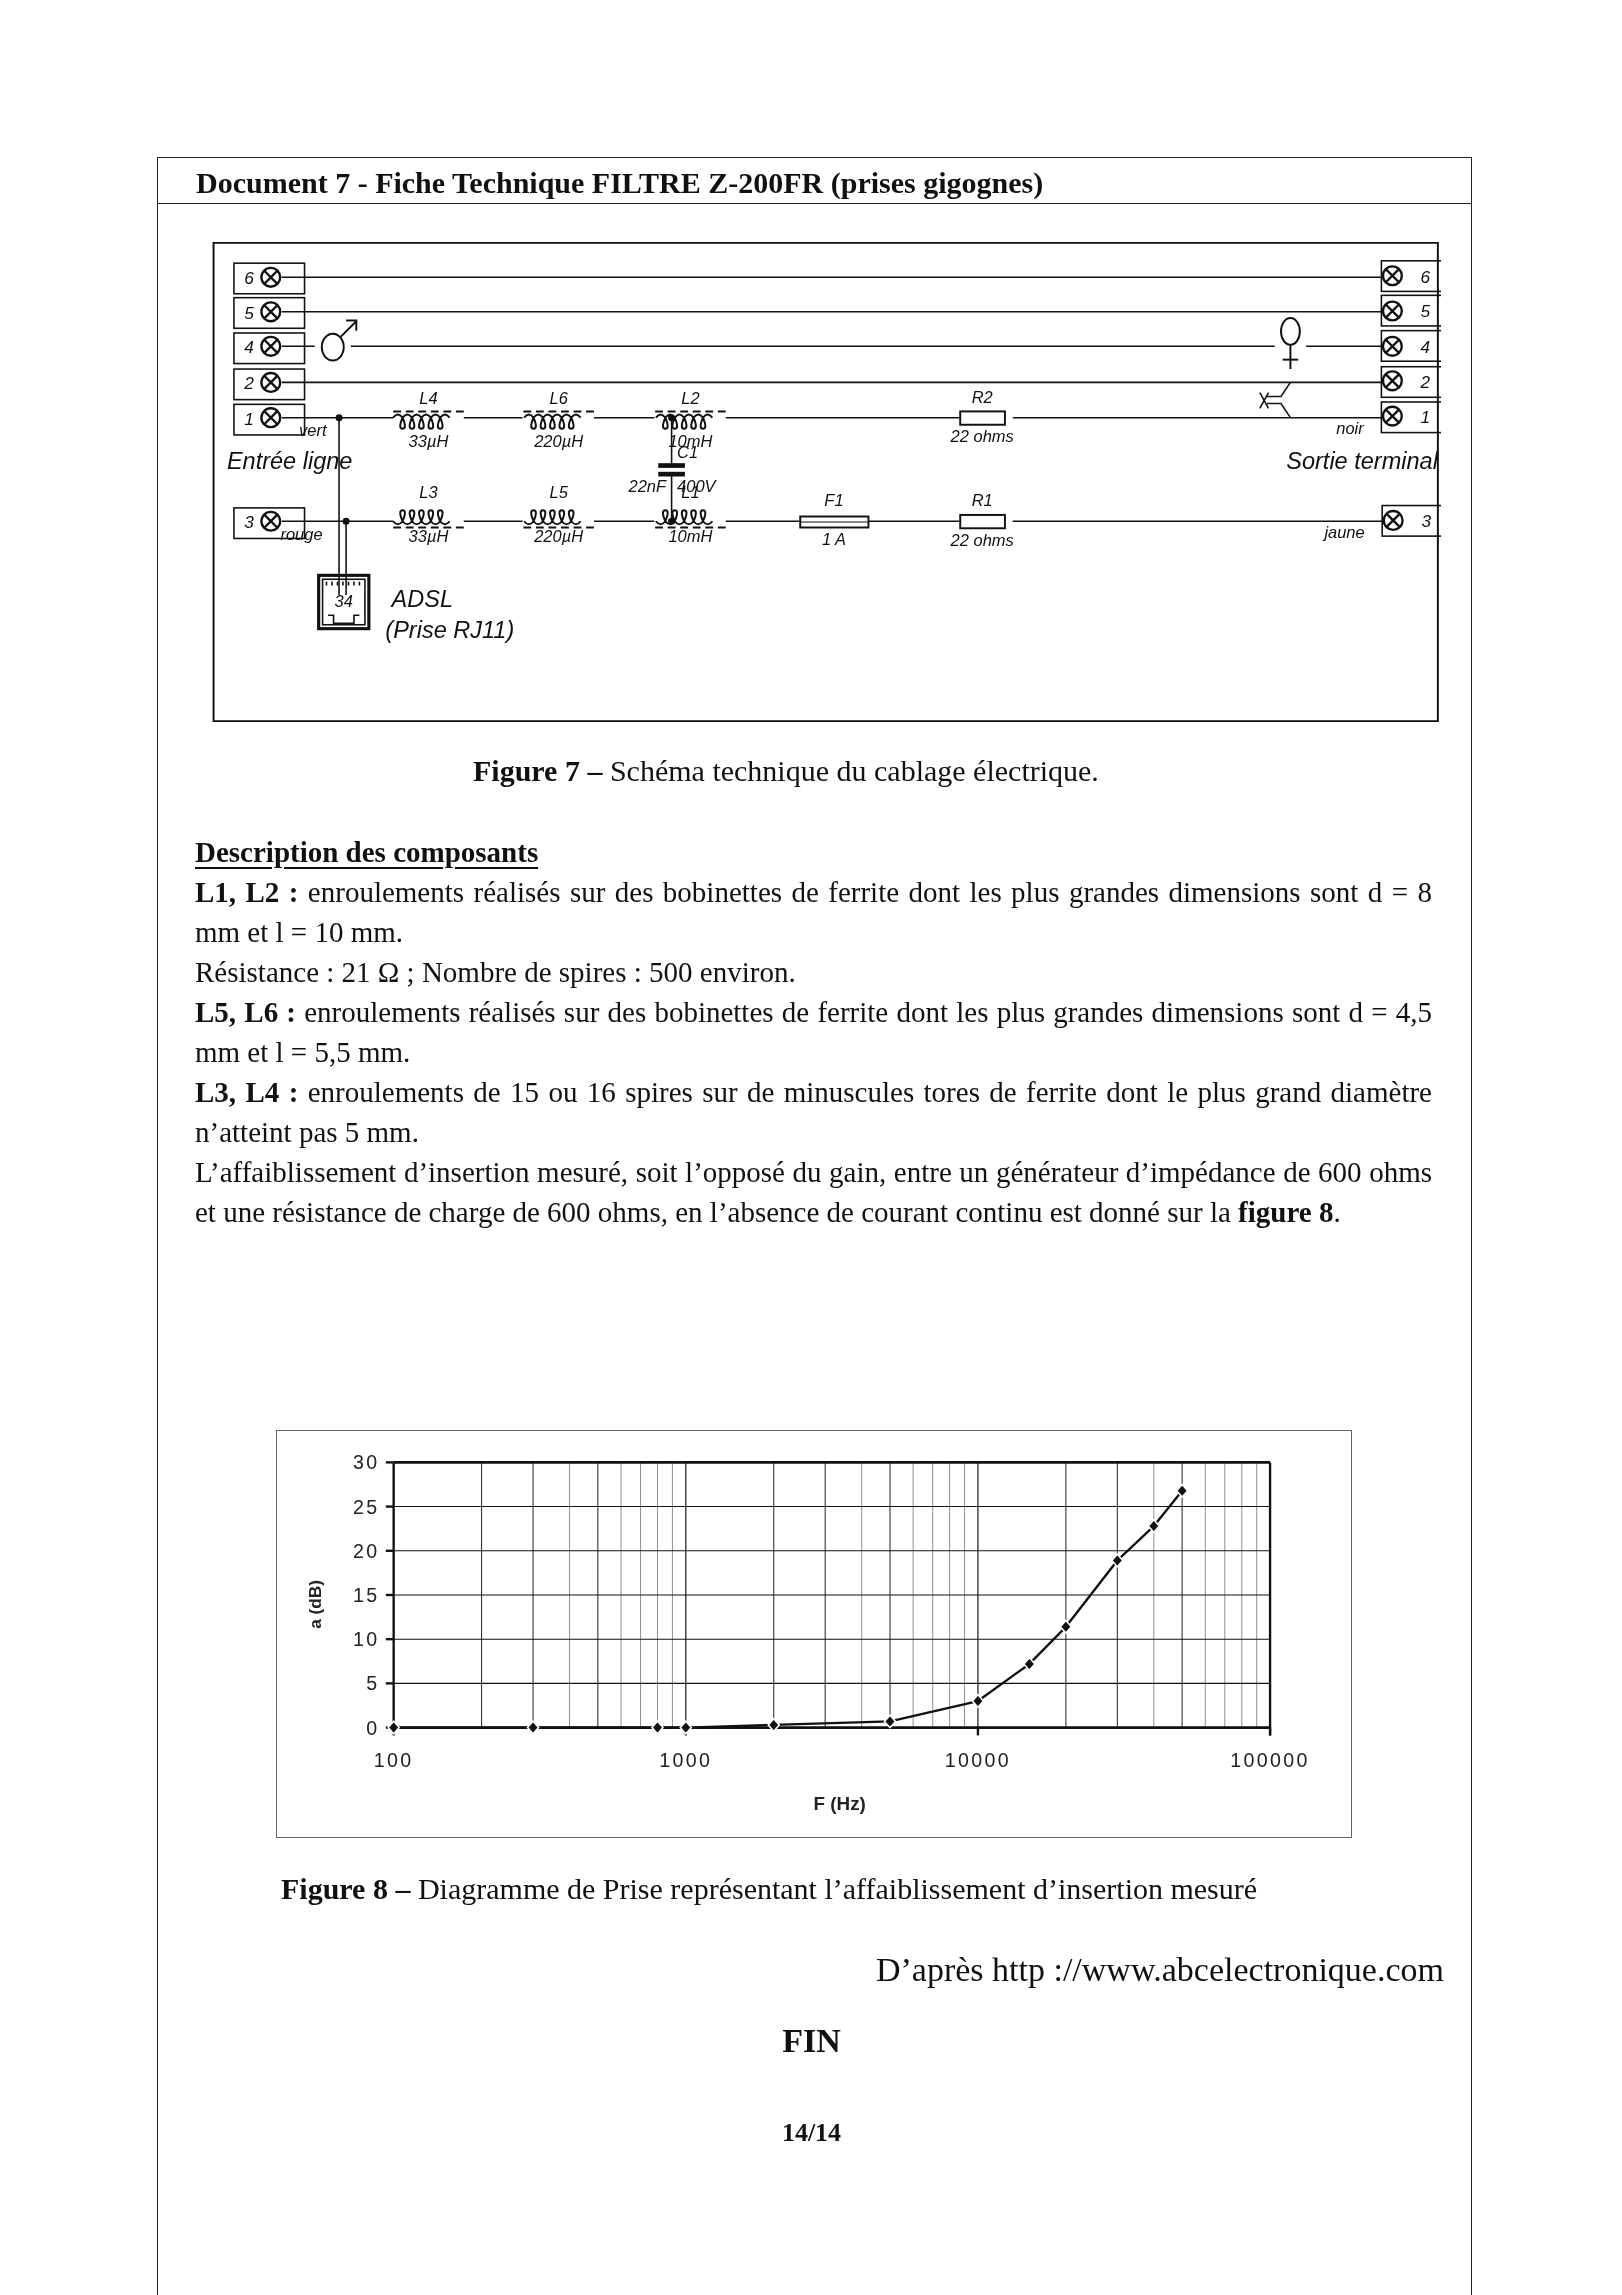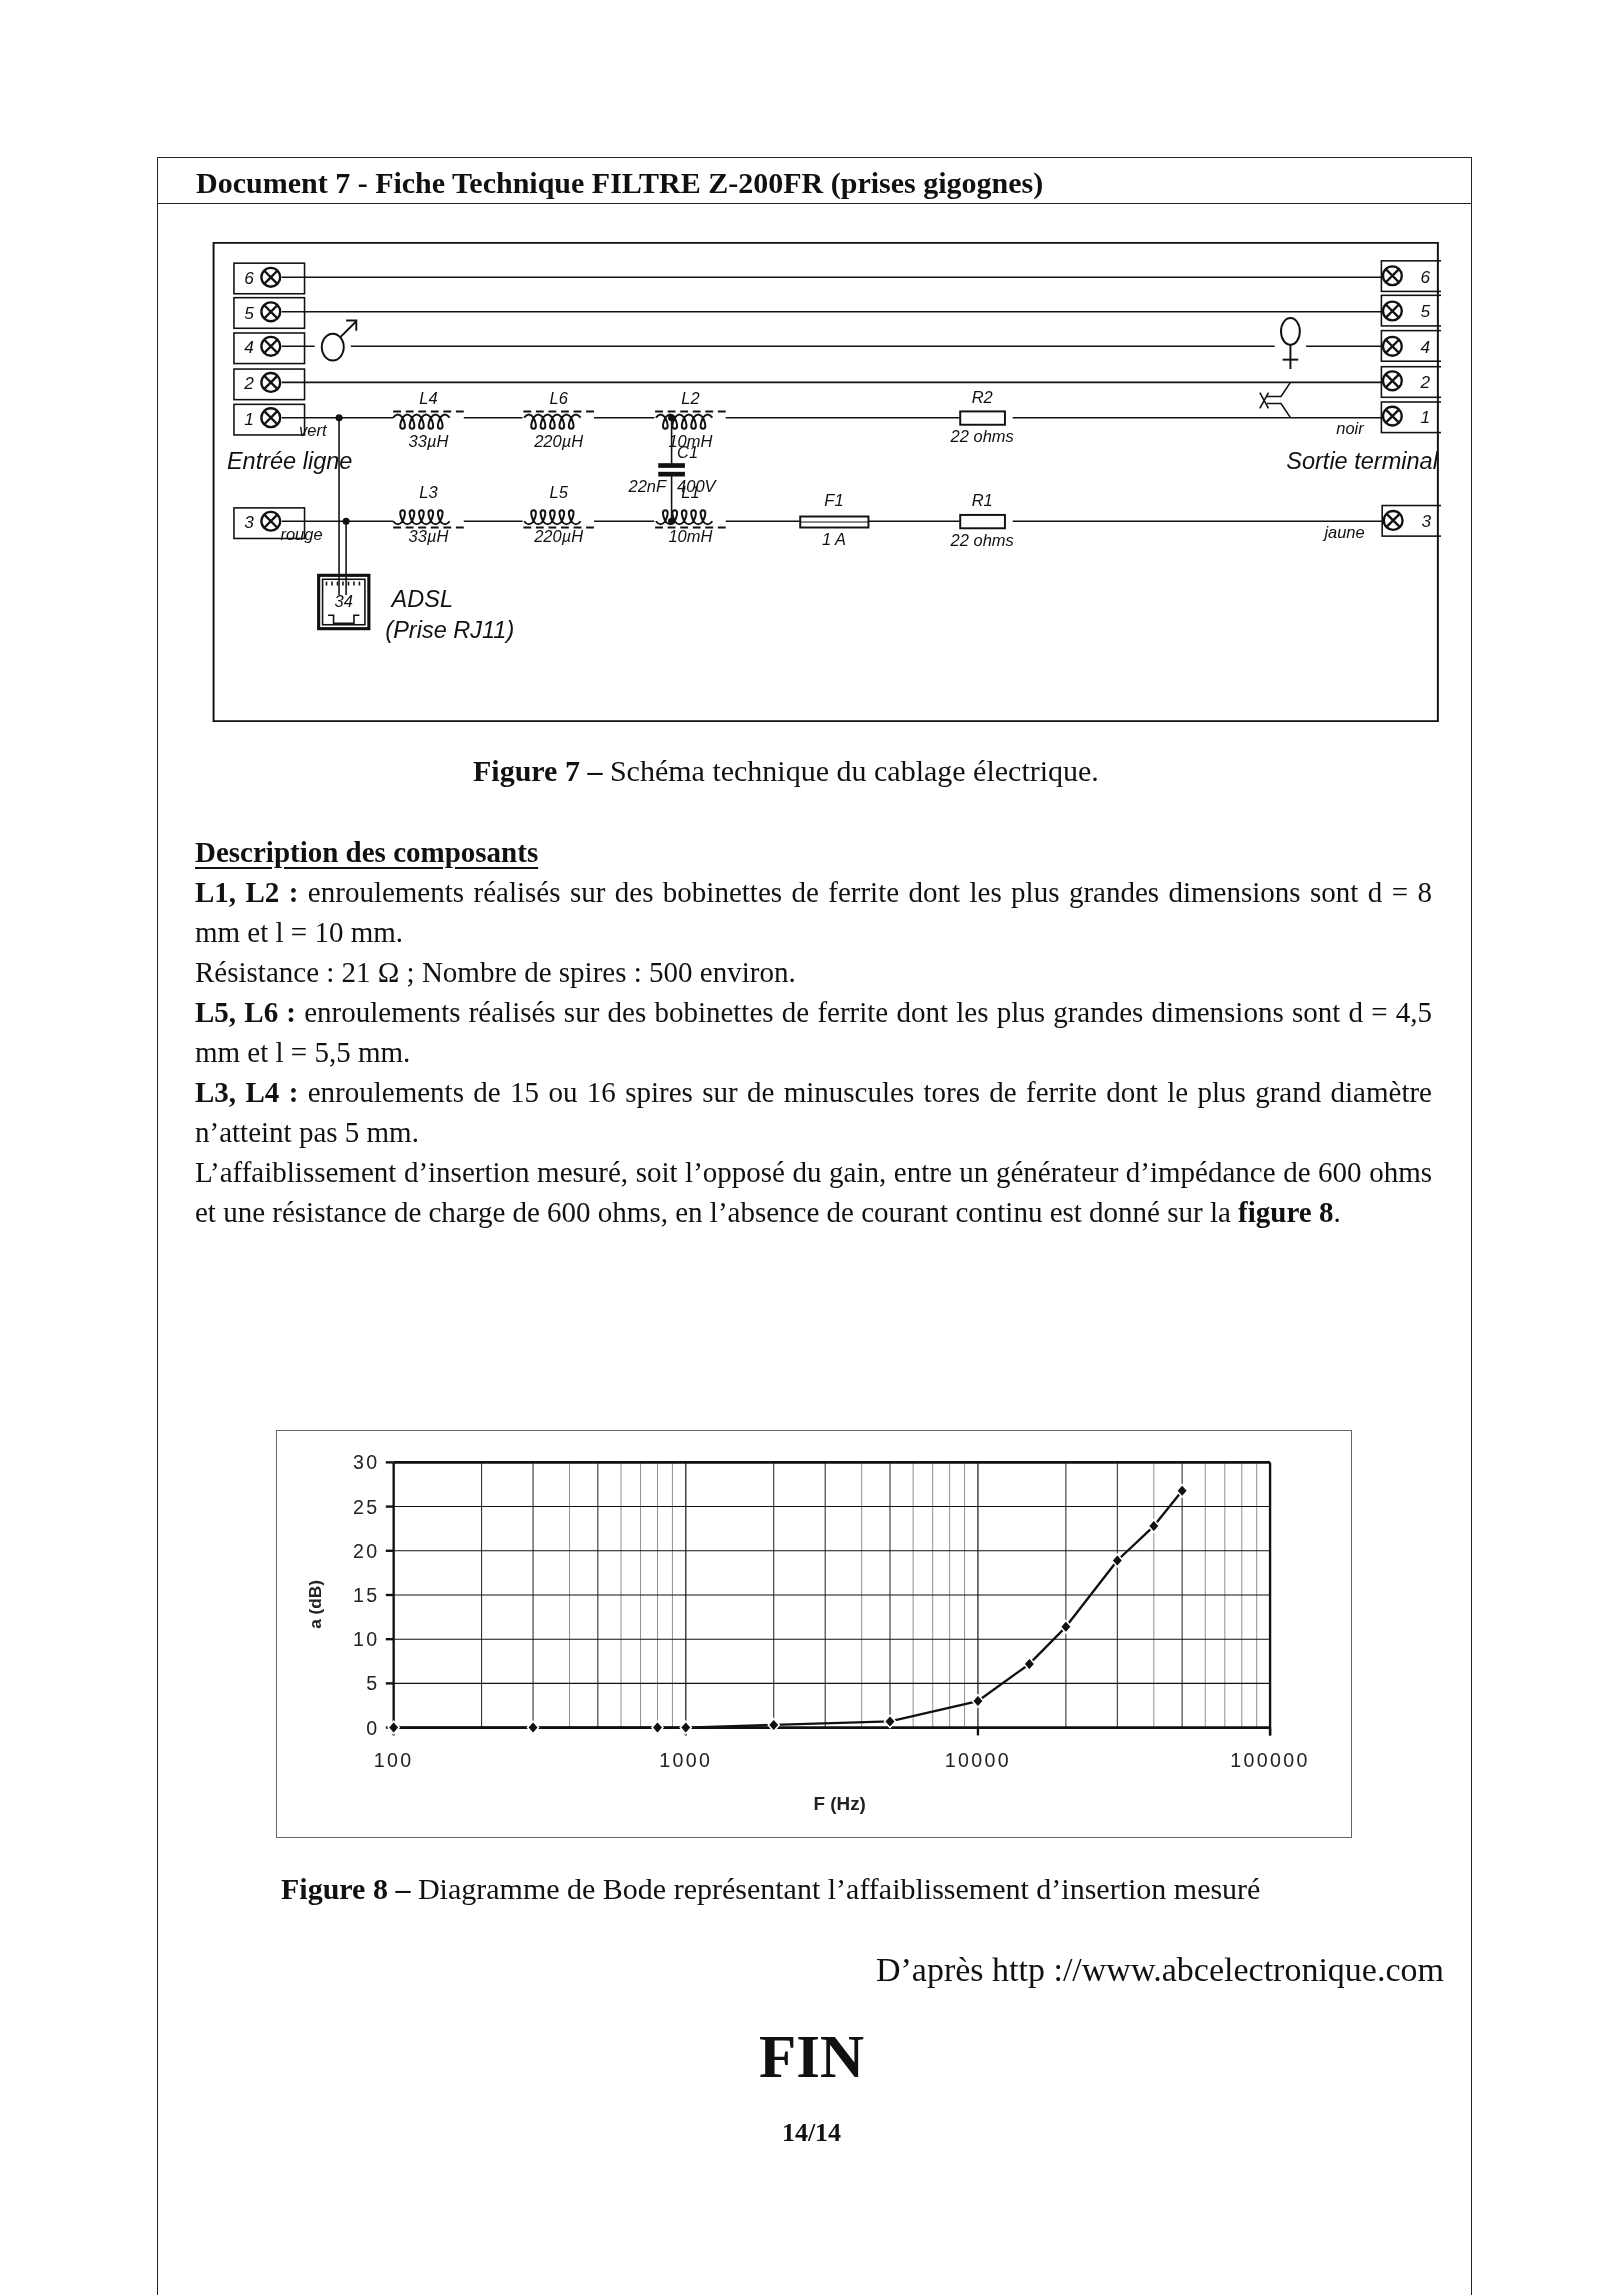--- a/index.html
+++ b/index.html
@@ -10,21 +10,21 @@
   .schematic { position:absolute; left:212px; top:242px; width:1229px; height:480px; }
   .caption { position:absolute; font-size:30px; white-space:nowrap; }
   .caption b { font-weight:bold; }
   .body-text { position:absolute; left:195px; width:1237px; font-size:29px; line-height:40px; text-align:justify; }
   .body-text p { margin:0; }
   .section-h { font-weight:bold; text-decoration:underline; text-underline-offset:4.7px; text-decoration-thickness:2.4px; }
   .lbl { font-weight:bold; }
   .chart-box { position:absolute; left:276px; top:1430px; width:1076px; height:408px; border:1.2px solid #666; box-sizing:border-box; }
   .chart-svg { position:absolute; left:0; top:0; }
   .source { position:absolute; right:179px; top:1951px; font-size:34px; white-space:nowrap;font-family:Liberation Serif, serif; }
-  .fin { position:absolute; left:0; width:100%; top:2022px; text-align:center; font-size:61px; font-weight:bold; }
+  .fin { position:absolute; left:0; width:100%; top:2022px; text-align:center; font-size:34px; font-weight:bold; }
   .pagenum { position:absolute; left:0; width:100%; top:2118px; text-align:center; font-size:26px; font-weight:bold; }
   .sch-text { font-family:"Liberation Sans", sans-serif; font-style:italic; fill:#111; }
   .chart-text { font-family:"Liberation Sans", sans-serif; fill:#222; }
 </style>
 </head>
 <body>
 
 <div class="frame">
   <div class="doc-header">
     <div class="doc-title">Document  7 -  Fiche Technique FILTRE Z-200FR (prises gigognes)</div>
@@ -356,19 +356,19 @@
       <path d="M892.6666666666666,336.2 l7,8 l-7,8 l-7,-8 z" fill="#111" stroke="#fff" stroke-width="2"></path>
       <path d="M958.2313121217321,288.88 l7,8 l-7,8 l-7,-8 z" fill="#111" stroke="#fff" stroke-width="2"></path>
       <path d="M1004.7501683855558,241.56 l7,8 l-7,8 l-7,-8 z" fill="#111" stroke="#fff" stroke-width="2"></path>
       <path d="M1070.314813840621,157.06 l7,8 l-7,8 l-7,-8 z" fill="#111" stroke="#fff" stroke-width="2"></path>
       <path d="M1116.8336701044448,113.12 l7,8 l-7,8 l-7,-8 z" fill="#111" stroke="#fff" stroke-width="2"></path>
       <path d="M1152.916498281111,68.05333333333334 l7,8 l-7,8 l-7,-8 z" fill="#111" stroke="#fff" stroke-width="2"></path>
     </svg>
 </div>
 
 <div class="caption" style="left:281px; top:1872px;">
-  <b>Figure 8 –</b><span> Diagramme de Bode représentant l’affaiblissement d’insertion mesuré</span>
+  <b>Figure 8 –</b><span> Diagramme de Prise représentant l’affaiblissement d’insertion mesuré</span>
 </div>
 
 <div class="source">D’après http ://www.abcelectronique.com</div>
 <div class="fin">FIN</div>
 <div class="pagenum">14/14</div>
 
 
 </body></html>

